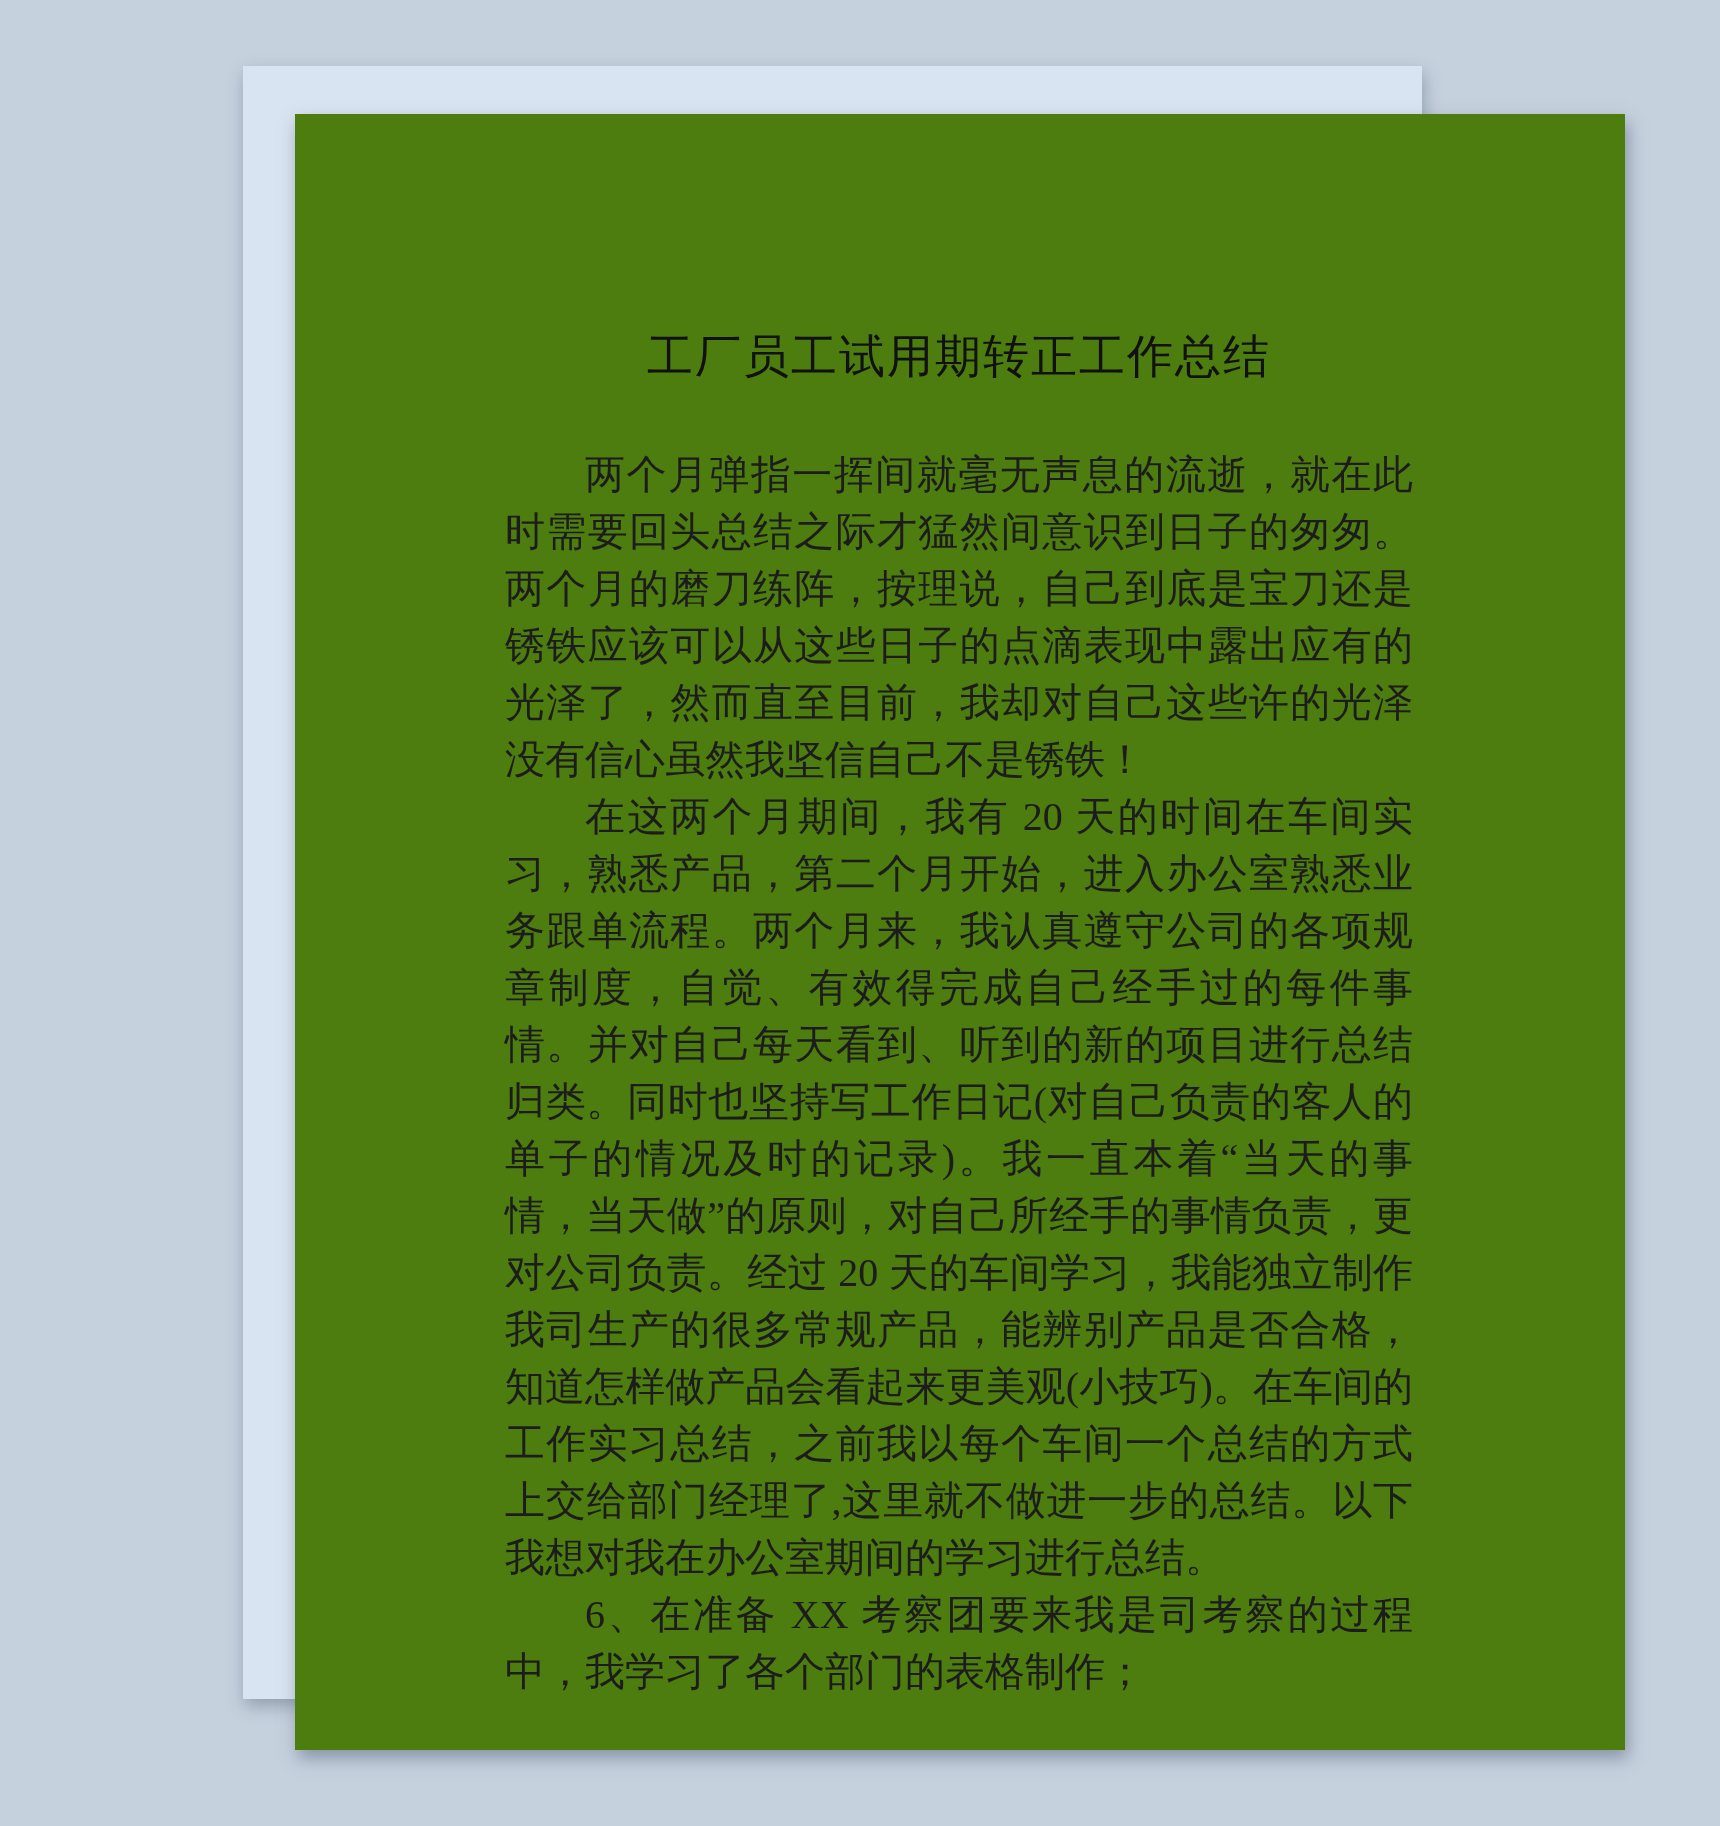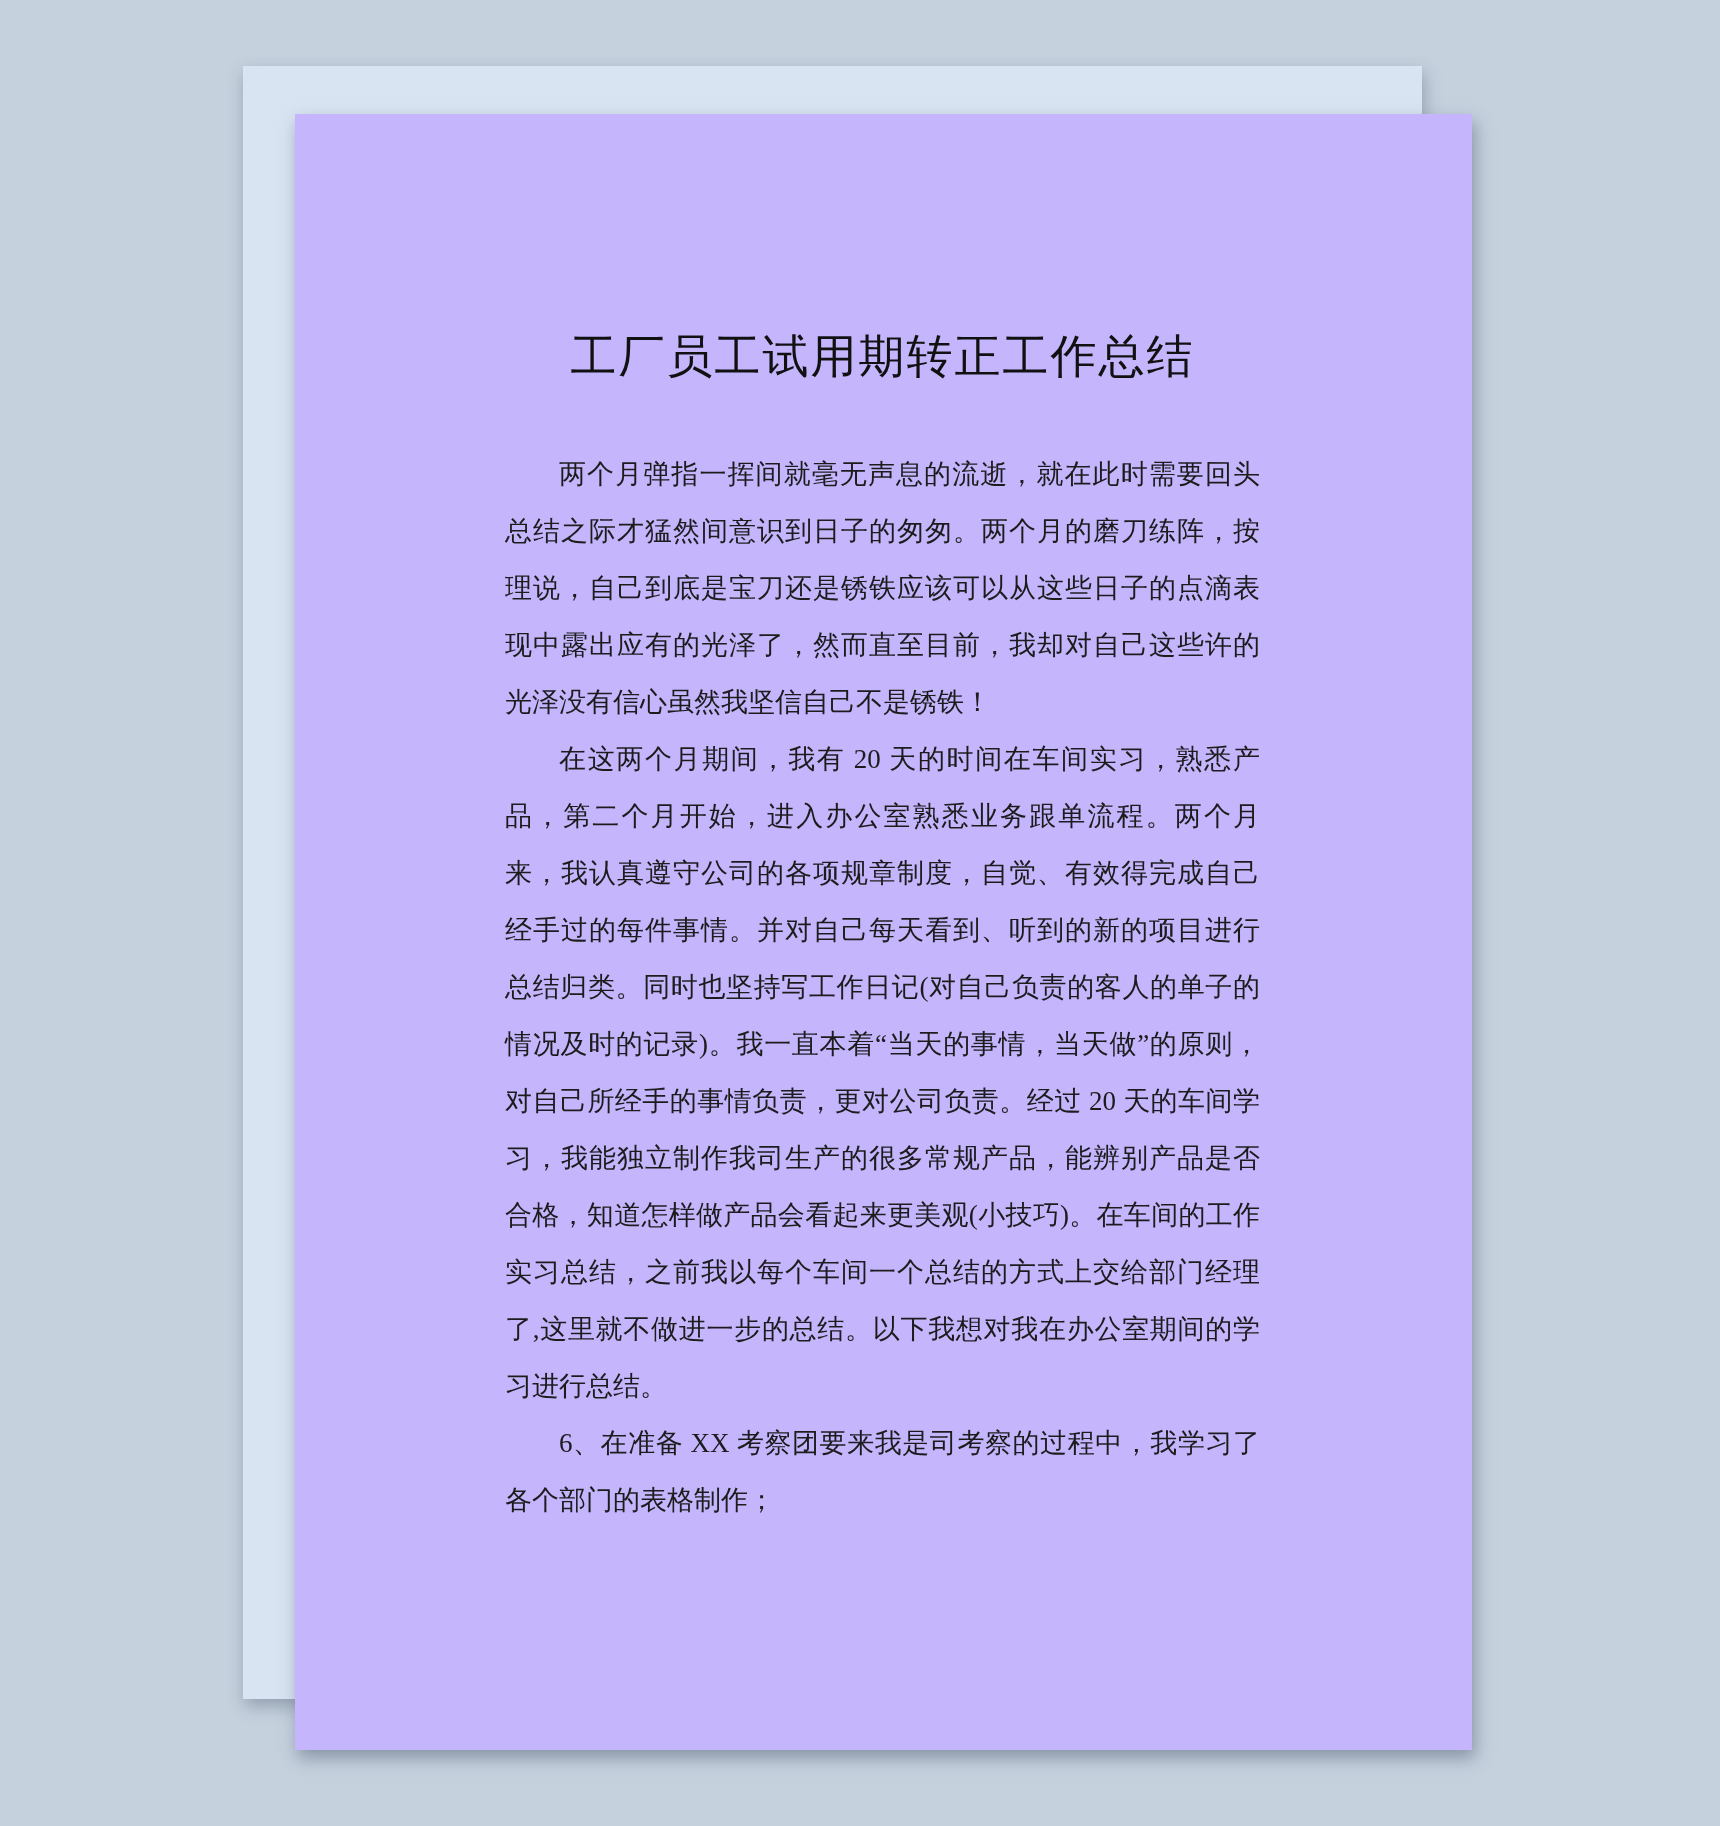--- a/index.html
+++ b/index.html
@@ -20,44 +20,44 @@
     top: 66px;
     width: 1179px;
     height: 1633px;
     background: #d9e4f2;
     box-shadow: 2px 7px 16px rgba(82, 98, 120, 0.45);
   }
   .page {
     position: absolute;
     left: 295px;
     top: 114px;
-    width: 1177px;
+    width: 1330px;
     height: 1636px;
-    background: #c4b5fd;
+    background: #4d7c0f;
     box-shadow: 3px 8px 16px rgba(74, 90, 112, 0.5);
   }
   .page-content {
     position: absolute;
     left: 210px;
     right: 212px;
     top: 0;
   }
   .doc-title {
     margin: 212px 0 58px 0;
     font-size: 46px;
     line-height: 62px;
     font-weight: 400;
     letter-spacing: 2px;
     text-align: center;
     color: #111111;
     white-space: nowrap;
   }
   .doc-body p {
     margin: 0;
-    font-size: 27px;
+    font-size: 40px;
     line-height: 57px;
     text-align: justify;
     text-justify: inter-ideograph;
     text-indent: 2em;
     color: #1c1c1c;
     word-break: break-all;
   }
 </style>
 </head>
 <body>

